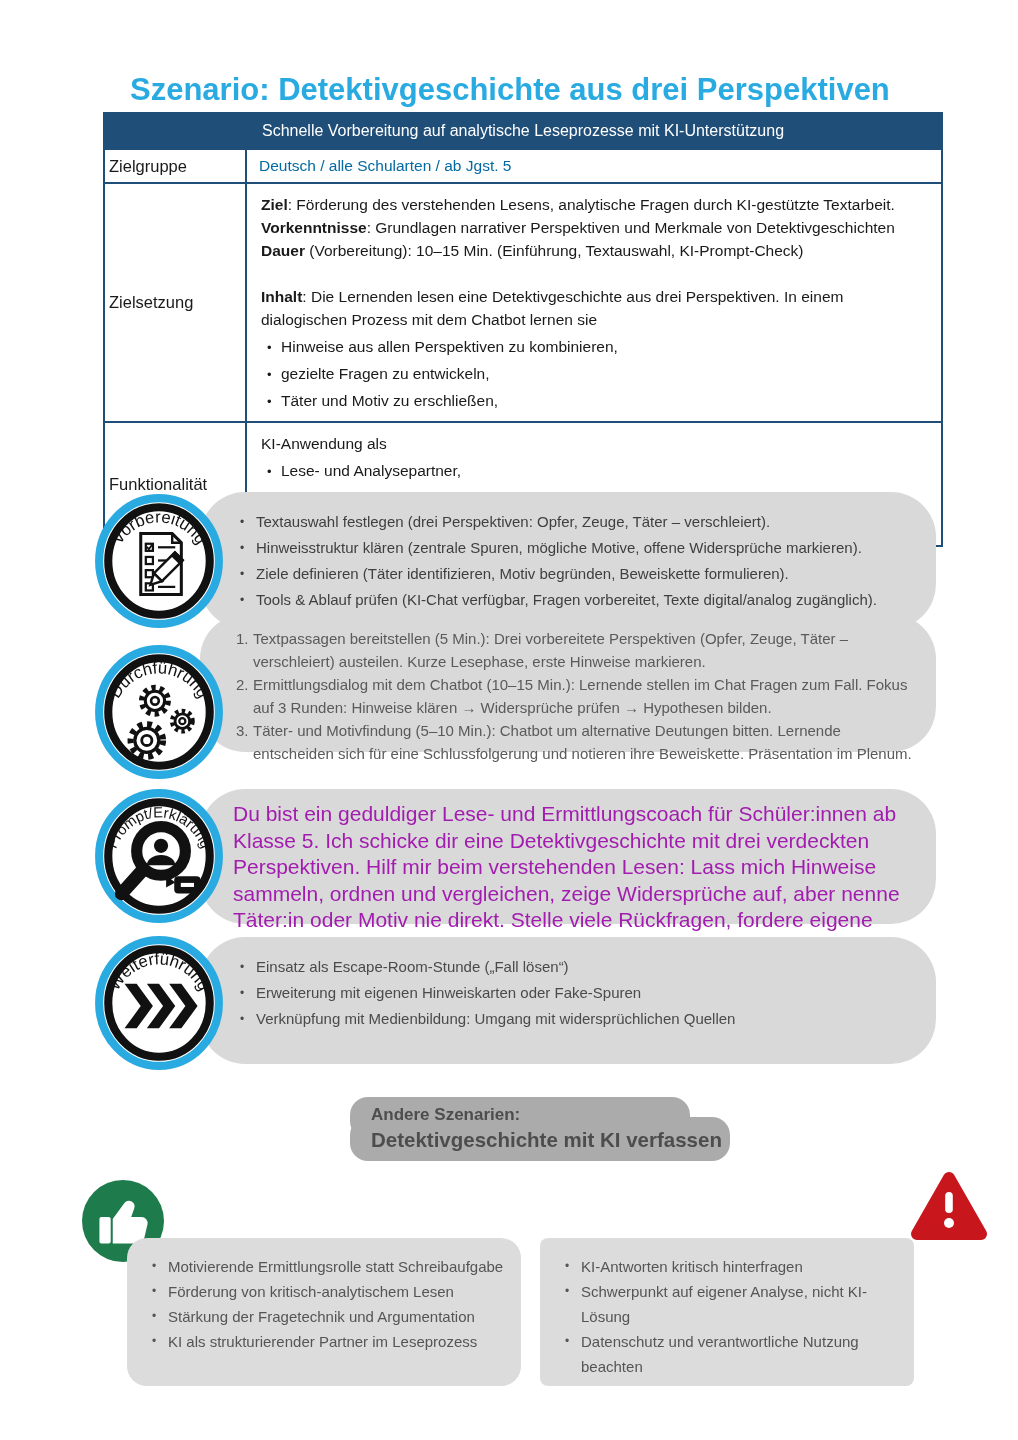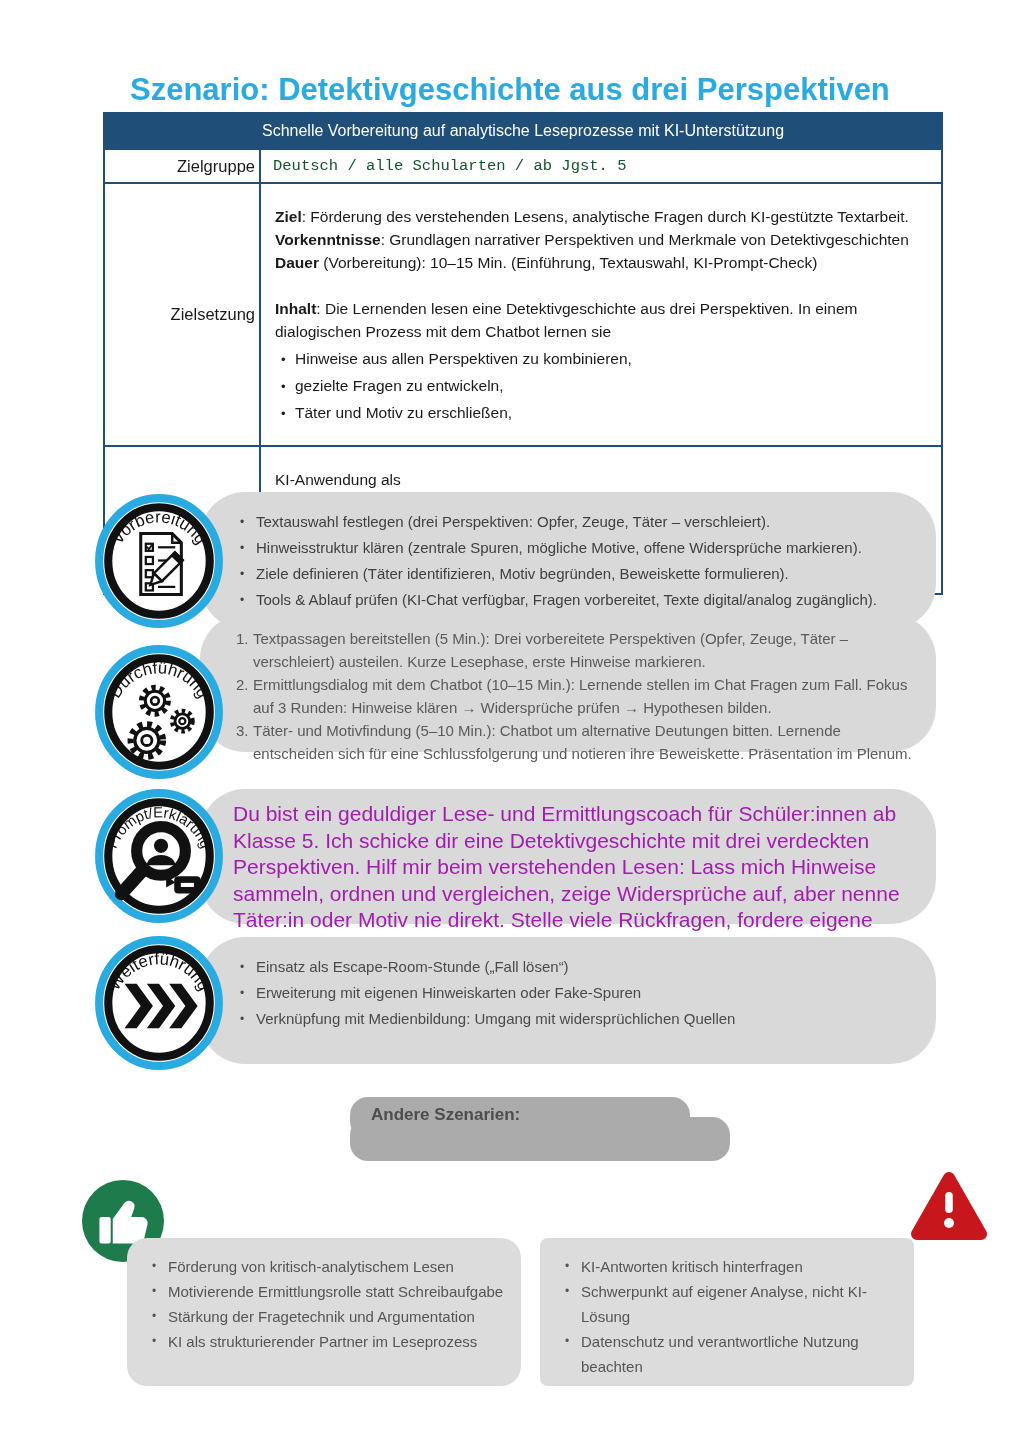--- a/index.html
+++ b/index.html
@@ -5,23 +5,23 @@
   * { margin:0; padding:0; box-sizing:border-box; }
   body { background:#ffffff; font-family:"Liberation Sans", sans-serif; }
   .page { position:relative; width:1018px; height:1440px; background:#ffffff; overflow:hidden; }
 
   .page-title { position:absolute; left:130px; top:72px; font-size:31px; font-weight:bold; color:#29ABE2; }
 
   
   table.scenario { position:absolute; left:103px; top:112px; width:840px; border-collapse:collapse; }
   table.scenario td { border:2px solid #1F4E79; vertical-align:middle; }
   td.thead { background:#1F4E79; color:#ffffff; text-align:center; font-size:16px; padding:8px 6px; }
-  td.rowlabel { width:156px; text-align:right; font-size:16.5px; color:#1a1a1a; padding:6px 4px; }
-  td.rowval { font-size:15.5px; color:#14532d; padding:7px 12px;font-family:Liberation Mono, monospace; }
-  td.bigcell { font-size:15.5px; color:#1a1a1a; padding:21px 14px; line-height:23px; vertical-align:top; }
+  td.rowlabel { width:142px; text-align:left; font-size:16.5px; color:#1a1a1a; padding:6px 4px; }
+  td.rowval { font-size:15.5px; color:#0369a1; padding:7px 12px; }
+  td.bigcell { font-size:15.5px; color:#1a1a1a; padding:9px 14px; line-height:23px; vertical-align:top; }
   .tline b { font-weight:bold; }
   .inhalt-line { margin-top:23px; }
   ul.tbullets { list-style:none; margin-top:2px; }
   ul.tbullets li { position:relative; padding-left:20px; margin-top:4px; }
   ul.tbullets li::before { content:"•"; position:absolute; left:6px; font-size:13px; top:1px; }
 
   
   .section-box { position:absolute; left:200px; width:736px; background:#D9D9D9; border-radius:45px; }
   .box-vorbereitung   { top:492px; height:137px; }
   .box-durchfuehrung  { top:614px; height:138px; }
@@ -220,20 +220,21 @@
         <polygon points="52,48 64,48 80,70 64,92 52,92 68,70"></polygon>
         <polygon points="74,48 86,48 102,70 86,92 74,92 90,70"></polygon>
       </g>
     </svg>
   </div>
 
   <div class="other">
     <div class="blk-a"></div>
     <div class="blk-b"></div>
     <div class="lbl">Andere Szenarien:</div>
+    <div class="ttl">Detektivgeschichte mit KI verfassen</div>
   </div>
 
   <div class="thumb-icon">
     <svg viewBox="0 0 80 80">
       <circle cx="40" cy="40" r="40" fill="#1E7B4B"></circle>
       <rect x="17" y="36" width="11" height="26" rx="2" fill="#fff"></rect>
       <path d="M30 62 V38 L41 23 a5.5 5.5 0 0 1 10 4.5 L48 36 h10 a6 6 0 0 1 5.9 7.2 l-3 13 A8 8 0 0 1 53 62 Z" fill="#fff"></path>
     </svg>
   </div>
 
@@ -241,22 +242,22 @@
     <svg viewBox="0 0 78 74">
       <path d="M39 8 L71 64 H7 Z" fill="#C8161D" stroke="#C8161D" stroke-width="12" stroke-linejoin="round"></path>
       <rect x="35.2" y="22" width="7.6" height="21" rx="3.8" fill="#fff"></rect>
       <circle cx="39" cy="53" r="5" fill="#fff"></circle>
     </svg>
   </div>
 
   <div class="pros-box">
     <ul class="bottom-list">
 
-    <li>Förderung von kritisch-analytischem Lesen</li>
-        <li>Motivierende Ermittlungsrolle statt Schreibaufgabe</li>
+    <li>Motivierende Ermittlungsrolle statt Schreibaufgabe</li>
+        <li>Förderung von kritisch-analytischem Lesen</li>
         <li>Stärkung der Fragetechnik und Argumentation</li>
         <li>KI als strukturierender Partner im Leseprozess</li>
       </ul>
   </div>
 
   <div class="cons-box">
     <ul class="bottom-list">
 
     <li>KI-Antworten kritisch hinterfragen</li>
         <li>Schwerpunkt auf eigener Analyse, nicht KI-Lösung</li>

